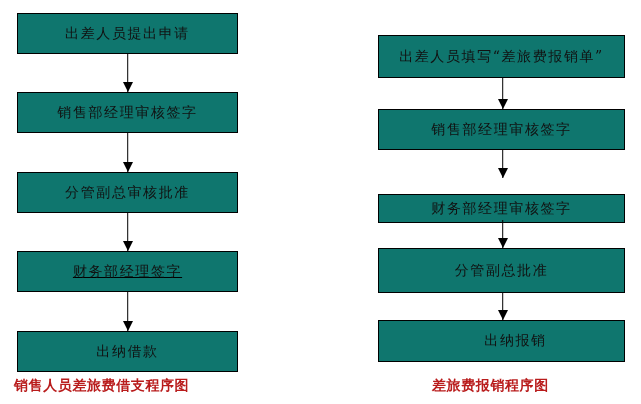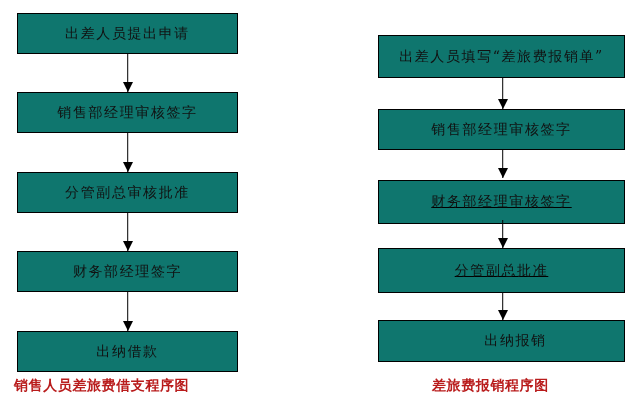--- a/index.html
+++ b/index.html
@@ -83,36 +83,36 @@
     letter-spacing: 0.6px;
     white-space: nowrap;
     color: #b91c1c;
   }
 
   
   .col-left .node { left: 17px; width: 221px; }
   .col-left .n1 { top: 13px;  height: 41px; }
   .col-left .n2 { top: 92px;  height: 41px; }
   .col-left .n3 { top: 172px; height: 41px; }
-  .col-left .n4 { top: 251px; height: 41px; }
+  .col-left .n4 { top: 251px; height: 41px; text-decoration: underline; }
   .col-left .n5 { top: 331px; height: 41px; }
   .col-left .arrow { left: 121px; }
   .col-left .a1 { top: 54px;  height: 38px; }
   .col-left .a2 { top: 133px; height: 39px; }
   .col-left .a3 { top: 213px; height: 38px; }
   .col-left .a4 { top: 292px; height: 39px; }
   .col-left .arrow .shaft { height: 100%; }
   .col-left .caption { left: 14px; top: 377px; }
 
   
   .col-right .node { left: 378px; width: 247px; }
   .col-right .n1 { top: 35px;  height: 43px; }
   .col-right .n2 { top: 109px; height: 41px; }
-  .col-right .n3 { top: 180px; height: 44px; text-decoration: underline; }
-  .col-right .n4 { top: 248px; height: 45px; text-decoration: underline; }
+  .col-right .n3 { top: 194px; height: 29px; }
+  .col-right .n4 { top: 248px; height: 45px; }
   .col-right .n5 { top: 320px; height: 42px; padding-left: 28px; }
   .col-right .arrow { left: 496px; }
   .col-right .a1 { top: 78px;  height: 31px; }
   .col-right .a2 { top: 150px; height: 28px; }
   .col-right .a3 { top: 220px; height: 28px; }
   .col-right .a4 { top: 293px; height: 27px; }
   .col-right .arrow .shaft { height: 100%; }
   .col-right .caption { left: 432px; top: 377px; text-align: center; }
 </style>
 </head>

